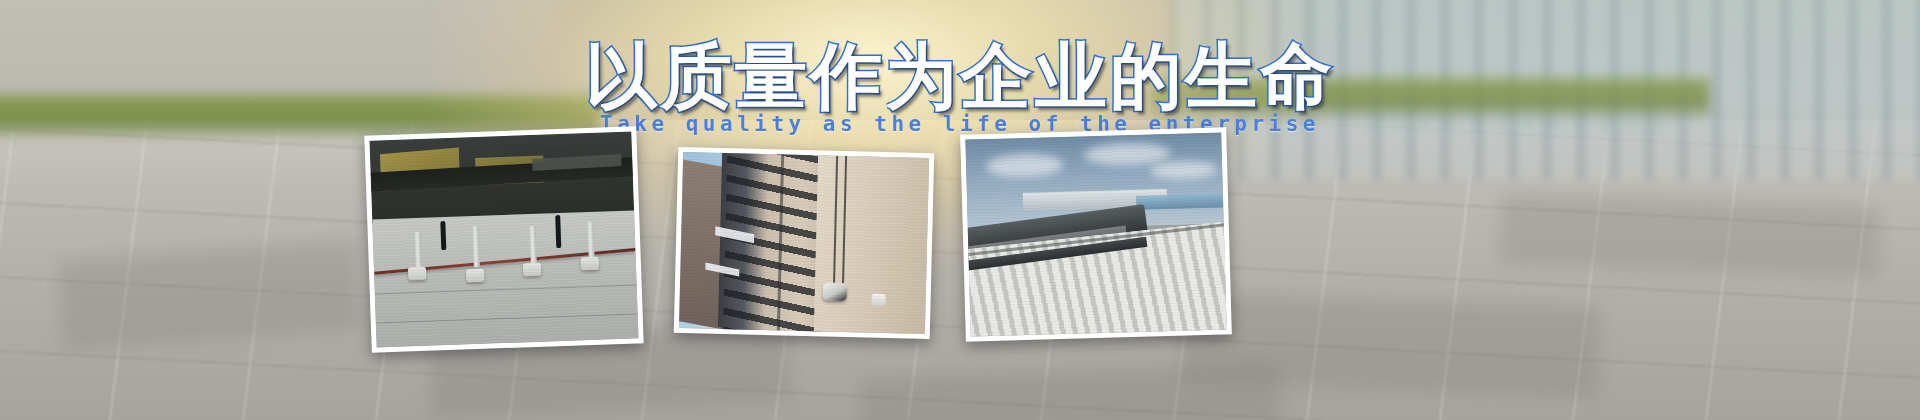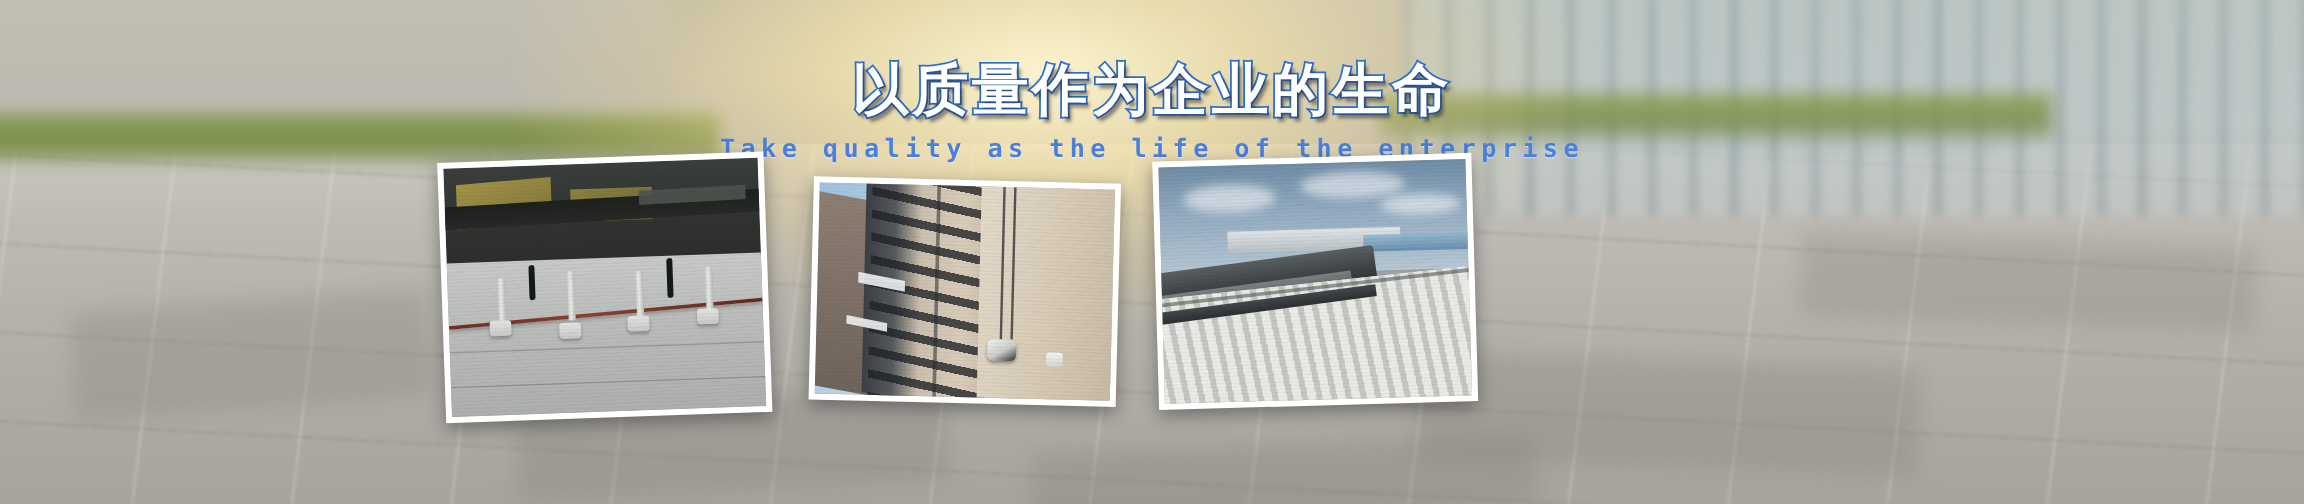--- a/index.html
+++ b/index.html
@@ -100,21 +100,21 @@
 
   
   .headline-wrap{
     position:absolute;left:0;top:46px;width:1920px;text-align:center;
     pointer-events:none;
   }
   .headline{
     display:inline-block;
     font-family:"DejaVu Sans","Liberation Sans",sans-serif;
     font-weight:bold;
-    font-size:47px;
+    font-size:72px;
     line-height:60px;
     letter-spacing:3px;
     color:#ffffff;
     -webkit-text-stroke:3px #2f6fd0;
     paint-order:stroke fill;
     text-shadow:3px 4px 3px rgba(40,45,55,.55);
   }
   .subtitle{
     display:block;
     margin-top:6px;

